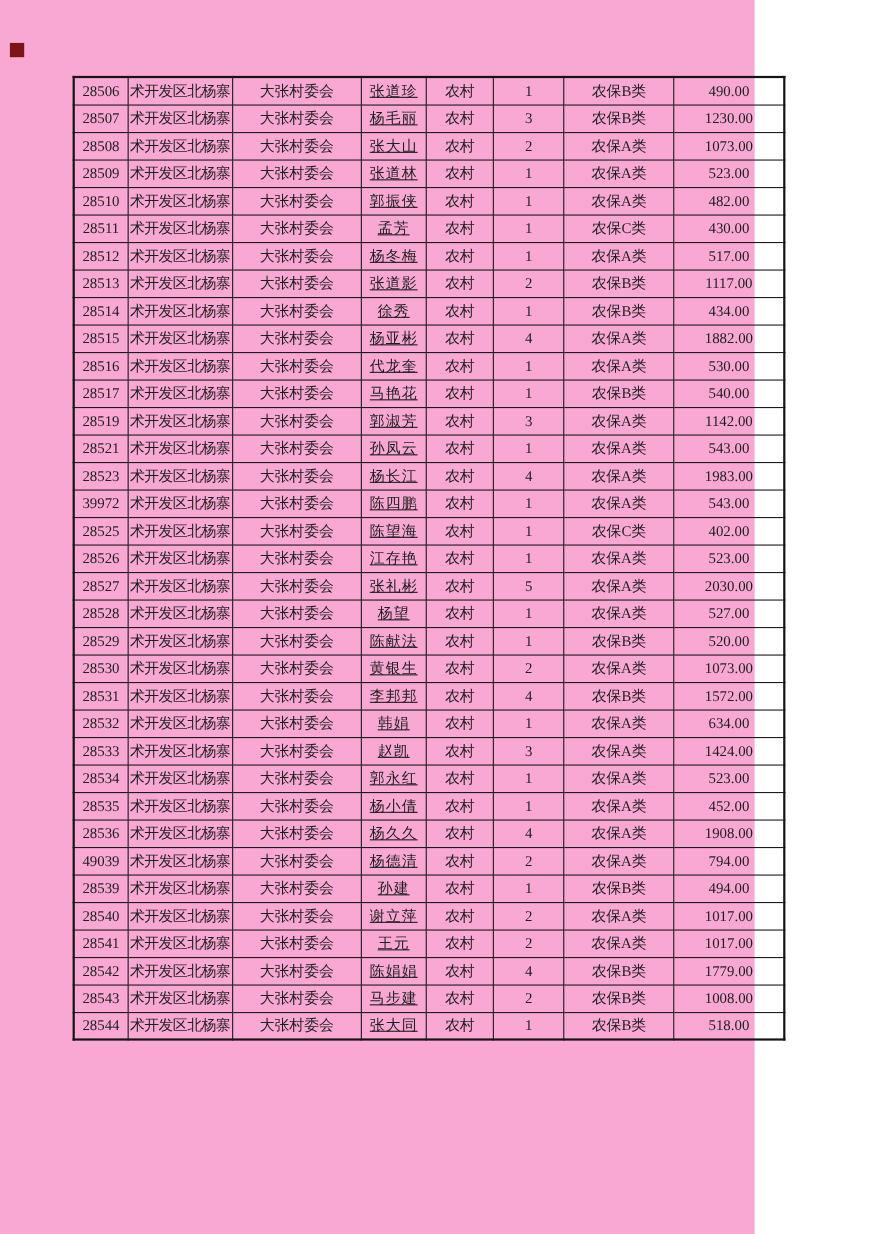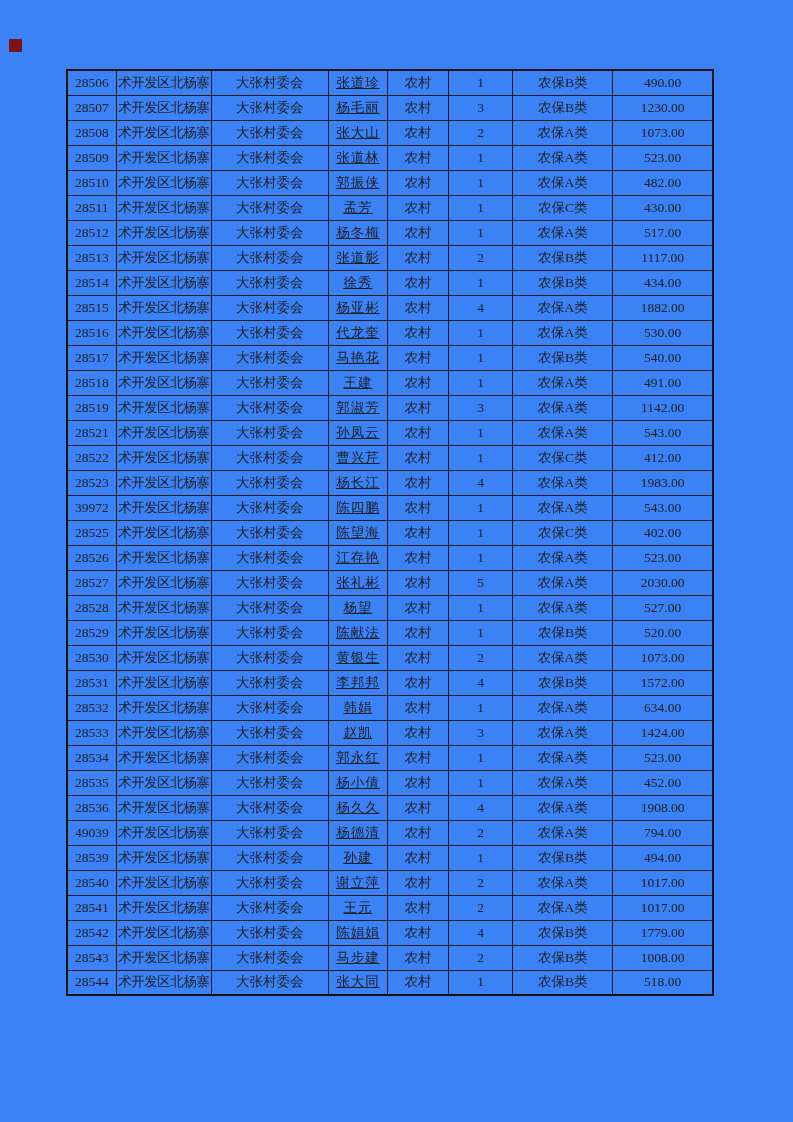--- a/index.html
+++ b/index.html
@@ -5,22 +5,22 @@
   html, body { margin: 0; padding: 0; }
   body {
     width: 793px; height: 1122px;
     background: #ffffff;
     font-family: "Liberation Serif", "DejaVu Serif", serif;
     position: relative;
     overflow: hidden;
   }
   .page {
     position: absolute; left: 0; top: 0;
-    width: 793px; height: 1122px;
-    background: #3b82f6;
+    width: 686px; height: 1122px;
+    background: #f9a8d4;
   }
   .red-marker {
     position: absolute;
     left: 9px; top: 39px;
     width: 13px; height: 13px;
   }
   table.benefits {
     position: absolute;
     left: 66px; top: 69px;
     width: 648px;
@@ -175,58 +175,38 @@
           <td class="c0">28517</td>
           <td class="c1">术开发区北杨寨</td>
           <td class="c2">大张村委会</td>
           <td class="c3">马艳花</td>
           <td class="c4">农村</td>
           <td class="c5">1</td>
           <td class="c6">农保B类</td>
           <td class="c7">540.00</td>
         </tr>
         <tr>
-          <td class="c0">28518</td>
-          <td class="c1">术开发区北杨寨</td>
-          <td class="c2">大张村委会</td>
-          <td class="c3">王建</td>
-          <td class="c4">农村</td>
-          <td class="c5">1</td>
-          <td class="c6">农保A类</td>
-          <td class="c7">491.00</td>
-        </tr>
-        <tr>
           <td class="c0">28519</td>
           <td class="c1">术开发区北杨寨</td>
           <td class="c2">大张村委会</td>
           <td class="c3">郭淑芳</td>
           <td class="c4">农村</td>
           <td class="c5">3</td>
           <td class="c6">农保A类</td>
           <td class="c7">1142.00</td>
         </tr>
         <tr>
           <td class="c0">28521</td>
           <td class="c1">术开发区北杨寨</td>
           <td class="c2">大张村委会</td>
           <td class="c3">孙凤云</td>
           <td class="c4">农村</td>
           <td class="c5">1</td>
           <td class="c6">农保A类</td>
           <td class="c7">543.00</td>
-        </tr>
-        <tr>
-          <td class="c0">28522</td>
-          <td class="c1">术开发区北杨寨</td>
-          <td class="c2">大张村委会</td>
-          <td class="c3">曹兴芹</td>
-          <td class="c4">农村</td>
-          <td class="c5">1</td>
-          <td class="c6">农保C类</td>
-          <td class="c7">412.00</td>
         </tr>
         <tr>
           <td class="c0">28523</td>
           <td class="c1">术开发区北杨寨</td>
           <td class="c2">大张村委会</td>
           <td class="c3">杨长江</td>
           <td class="c4">农村</td>
           <td class="c5">4</td>
           <td class="c6">农保A类</td>
           <td class="c7">1983.00</td>

